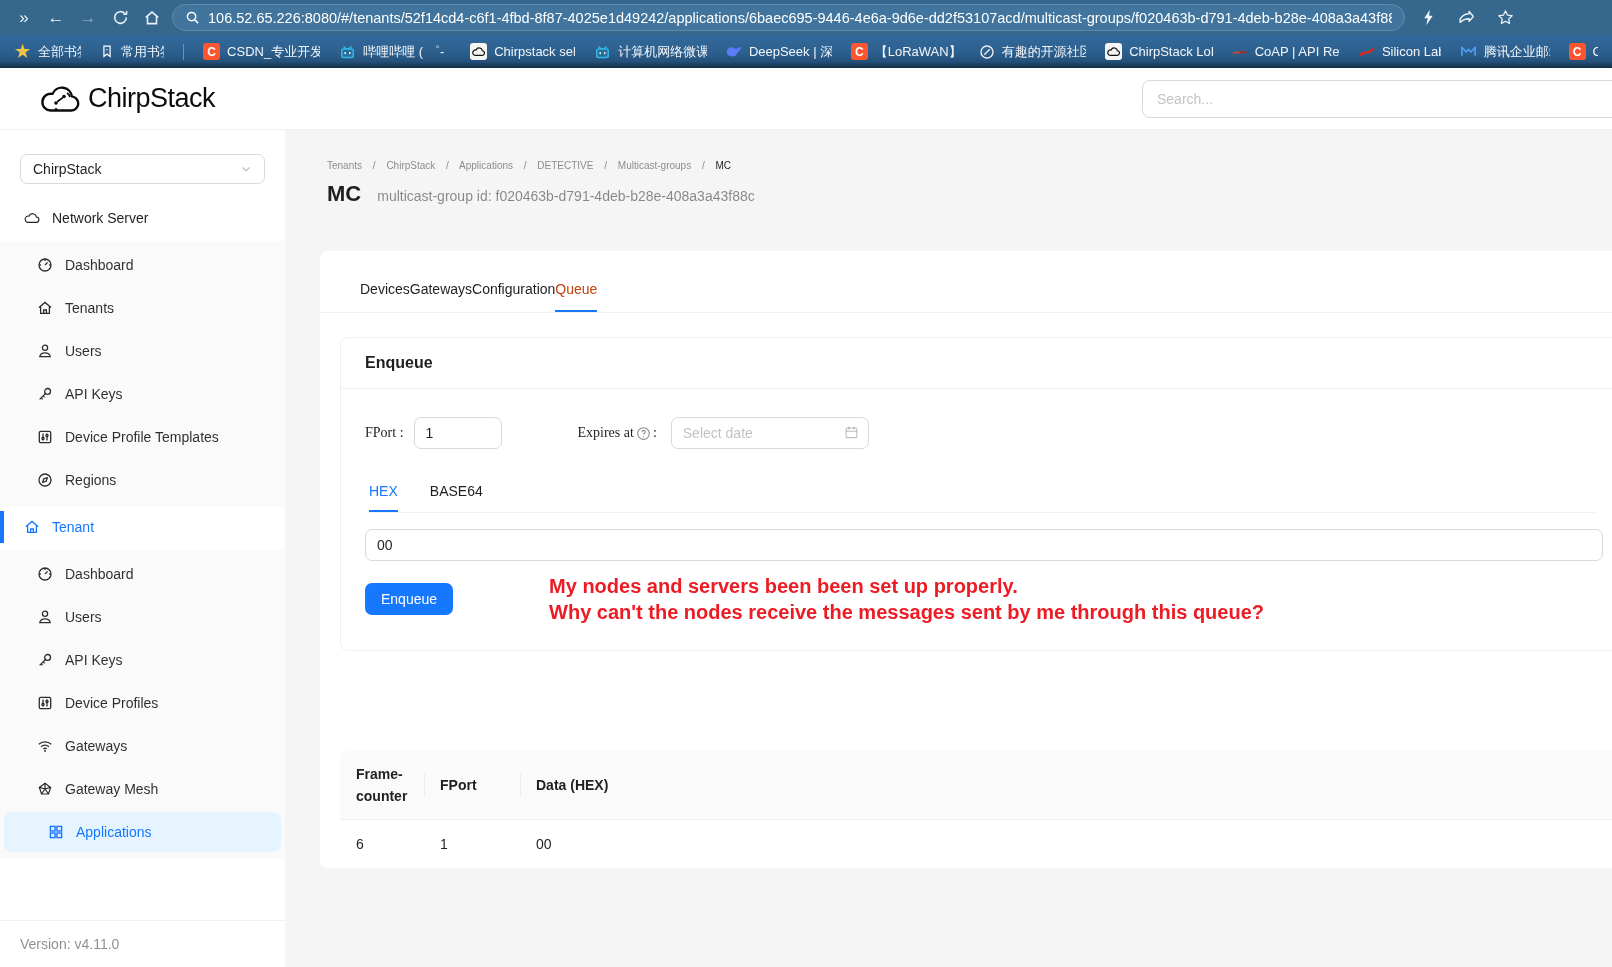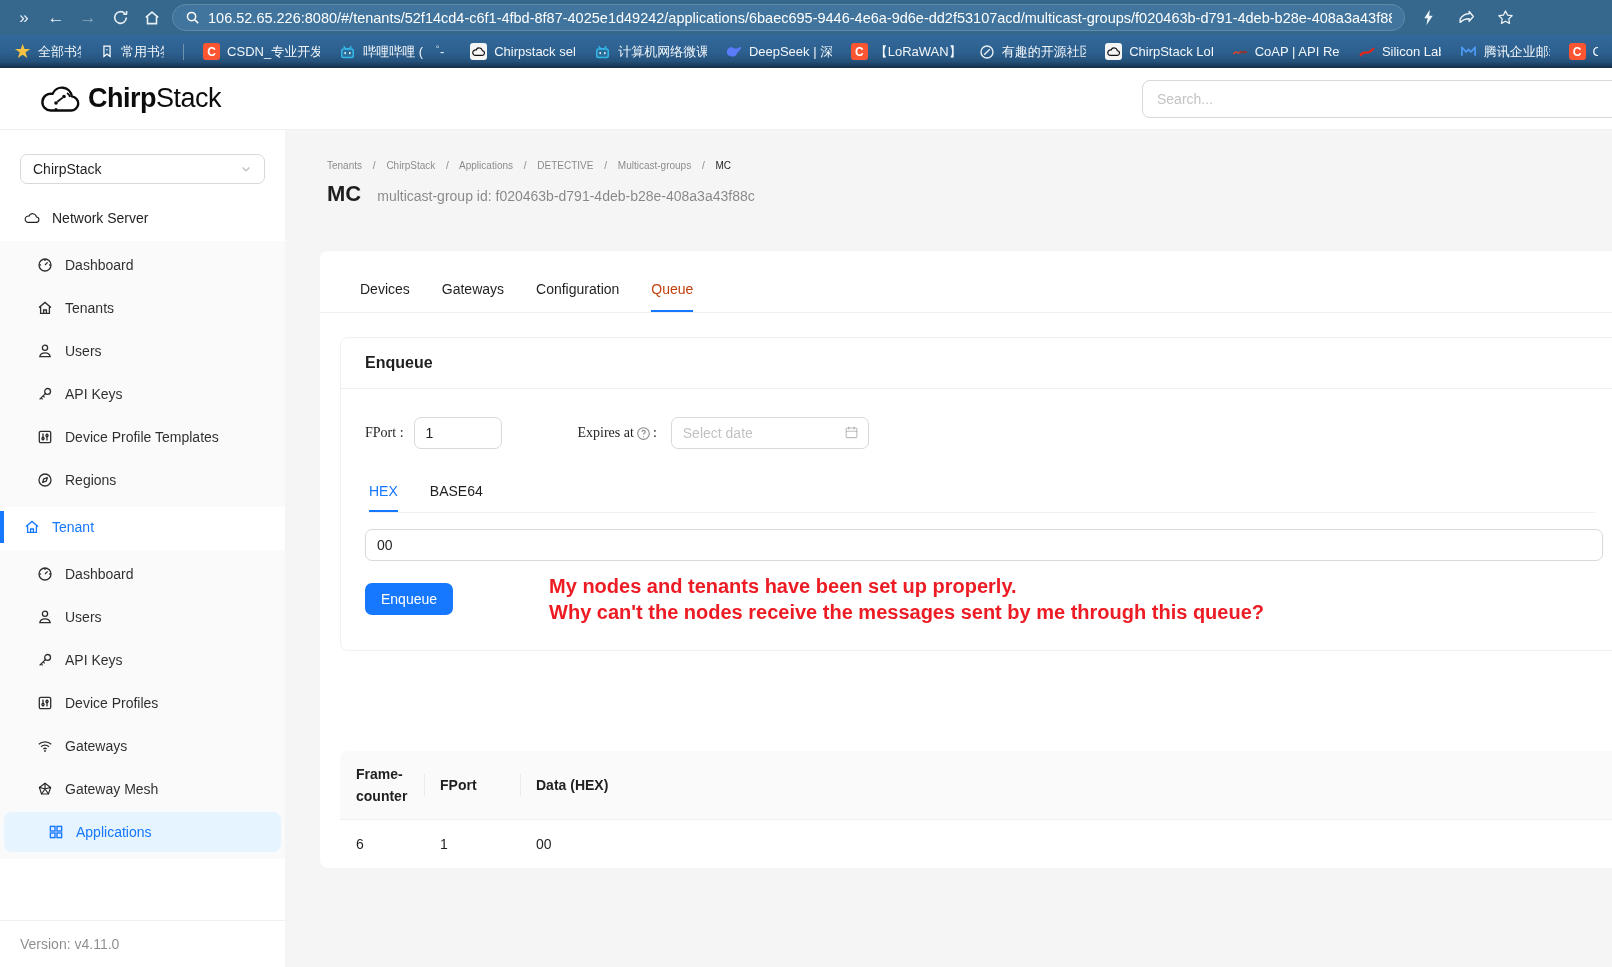--- a/index.html
+++ b/index.html
@@ -29,21 +29,21 @@
     justify-content:center; border-radius:3px; font-size:12px; font-weight:700; }
   .fav.star { color:#ffc padding:0; background:none; color:#f6c344; font-size:17px; }
   .fav.csdn { background:#fc5531; color:#fff; }
   .fav.white-sq { background:#f5f5f5; color:#111; }
 
   
   .app-header { height:62px; background:#ffffff; display:flex; align-items:center;
     padding:0 0 0 40px; border-bottom:1px solid #f0f0f0; }
   .logo { display:flex; align-items:center; gap:8px; cursor:pointer; }
   .logo-word { font-size:27px; color:#0c0c0c; letter-spacing:-0.5px; }
-  .logo-word b { font-weight:700; }
+  .logo-word b { font-weight:400; }
   .hdr-search { margin-left:auto; width:500px; margin-right:-30px; }
   .hdr-search input { width:100%; height:38px; border:1px solid #d9d9d9; border-radius:8px;
     padding:0 14px; font-size:14px; color:rgba(0,0,0,.88); outline:none; background:#fff;
     font-family:"Liberation Sans", sans-serif; }
   .hdr-search input::placeholder { color:#c3c3c3; }
 
   
   .app-body { display:flex; height:837px; }
   .sidebar { width:285px; background:#fff; flex:0 0 285px; display:flex; flex-direction:column; }
   .content { flex:1; background:#f5f5f5; overflow:hidden; }
@@ -71,21 +71,21 @@
   
   .crumbs { padding:30px 0 0 42px; font-size:10px; color:rgba(0,0,0,.45); }
   .crumbs a { color:rgba(0,0,0,.45); text-decoration:none; cursor:pointer; }
   .crumbs .sep { margin:0 8px; }
   .crumbs .cur { color:rgba(0,0,0,.88); }
   .title-row { padding:10px 0 0 42px; display:flex; align-items:baseline; gap:16px; }
   .pg-title { font-size:22px; font-weight:600; color:rgba(0,0,0,.88); }
   .pg-sub { font-size:14px; color:rgba(0,0,0,.45); }
 
   .card { margin:44px 0 0 35px; background:#fff; border-radius:8px 0 0 8px; overflow:hidden; }
-  .tabs { padding:30px 0 0 40px; border-bottom:1px solid #f0f0f0; display:flex; gap:32px; }
+  .tabs { padding:30px 0 0 40px; border-bottom:1px solid #f0f0f0; display:flex; }
   .tab { font-size:14px; color:rgba(0,0,0,.88); padding-bottom:13px; cursor:pointer;
     border-bottom:2px solid transparent; }
   .tab.active { color:#c2410c; border-bottom-color:#1677ff; }
 
   .enq-card { margin:24px -8px 0 20px; border:1px solid #f0f0f0; border-radius:8px; }
   .enq-head { padding:16px 24px; font-size:16px; font-weight:600; color:rgba(0,0,0,.88);
     border-bottom:1px solid #f0f0f0; }
   .enq-form { display:flex; align-items:center; gap:10px; padding:28px 24px 0 24px; font-size:14px;
     color:rgba(0,0,0,.88); }
   .enq-form .lbl { white-space:nowrap;font-family:Liberation Serif, serif; }
@@ -521,21 +521,21 @@
         <div class="enc-tabs">
           <div class="enc-tab active">HEX</div>
           <div class="enc-tab">BASE64</div>
         </div>
 
         <input class="inp data-inp" type="text" value="00" style="">
 
         <div class="btn-row">
           <button class="btn-primary">Enqueue</button>
           <div class="annotation">
-            <div>My nodes and tenants have been set up properly.</div>
+            <div>My nodes and servers been been set up properly.</div>
             <div>Why can't the nodes receive the messages sent by me through this queue?</div>
           </div>
         </div>
       </div>
 
       <div class="tbl-wrap">
         <table class="queue">
           <thead>
             <tr>
               <th>Frame-counter</th>

